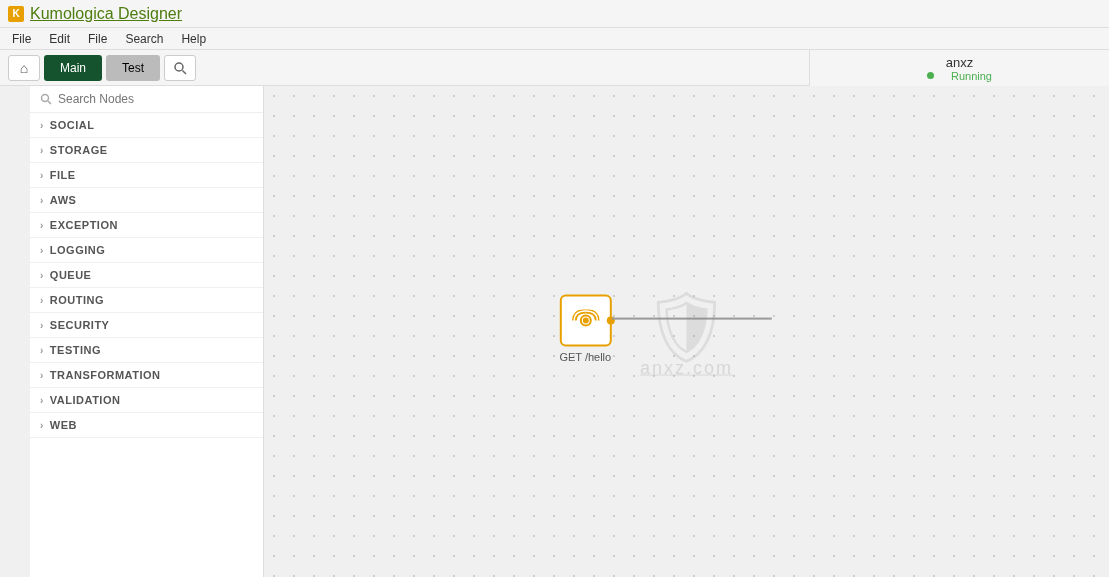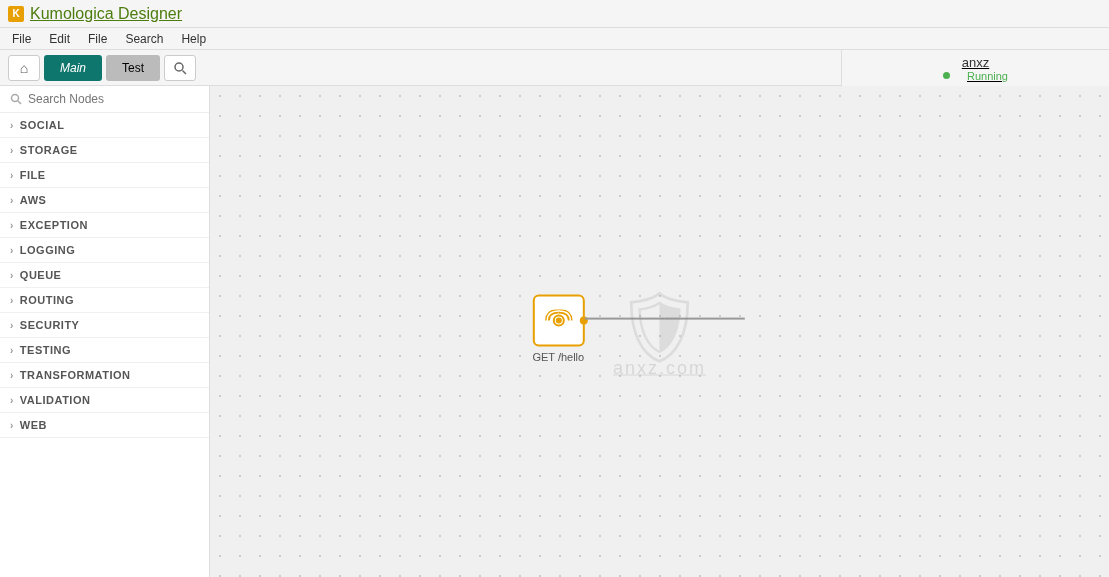--- a/index.html
+++ b/index.html
@@ -67,67 +67,66 @@
       height: 26px;
       padding: 0 16px;
       border: none;
       background: #bbb;
       color: #000000;
       border-radius: 3px;
       cursor: pointer;
       font-size: 12px;
     }
     .tab-btn.active {
-      background: #0f766e;
+      background: #14532d;
       color: #fff;
-      font-style: italic;
     }
     #search-btn {
       width: 32px; height: 26px;
       border: 1px solid #ccc;
       background: #fff;
       border-radius: 3px;
       display: flex; align-items: center; justify-content: center;
       cursor: pointer;
       color: #555;
       font-size: 14px;
     }
     #status-area {
       position: absolute;
       right: 0;
       top: 0;
       height: 36px;
-      width: 268px;
+      width: 300px;
       display: flex;
       flex-direction: column;
       align-items: center;
       justify-content: center;
       border-left: 1px solid #ddd;
       background: #f5f5f5;
-      text-decoration: underline;
     }
     #status-name { font-size: 13px; color: #333; font-weight: 500; }
     #status-running { font-size: 11px; color: #4caf50; display: flex; align-items: center; gap: 17px; }
     #status-dot { width: 7px; height: 7px; background: #4caf50; border-radius: 50%; }
 
     
     #main-content {
       display: flex;
       flex: 1;
       overflow: hidden;
     }
 
     
     #sidebar {
-      width: 210px;
+      width: 234px;
       background: #fff;
       border-right: 1px solid #ddd;
       display: flex;
       flex-direction: column;
       flex-shrink: 0;
+      margin-left: 30px;
     }
     #search-nodes {
       display: flex;
       align-items: center;
       padding: 6px 10px;
       border-bottom: 1px solid #eee;
       gap: 6px;
     }
     #search-icon { color: #999; font-size: 12px; }
     #search-input {

